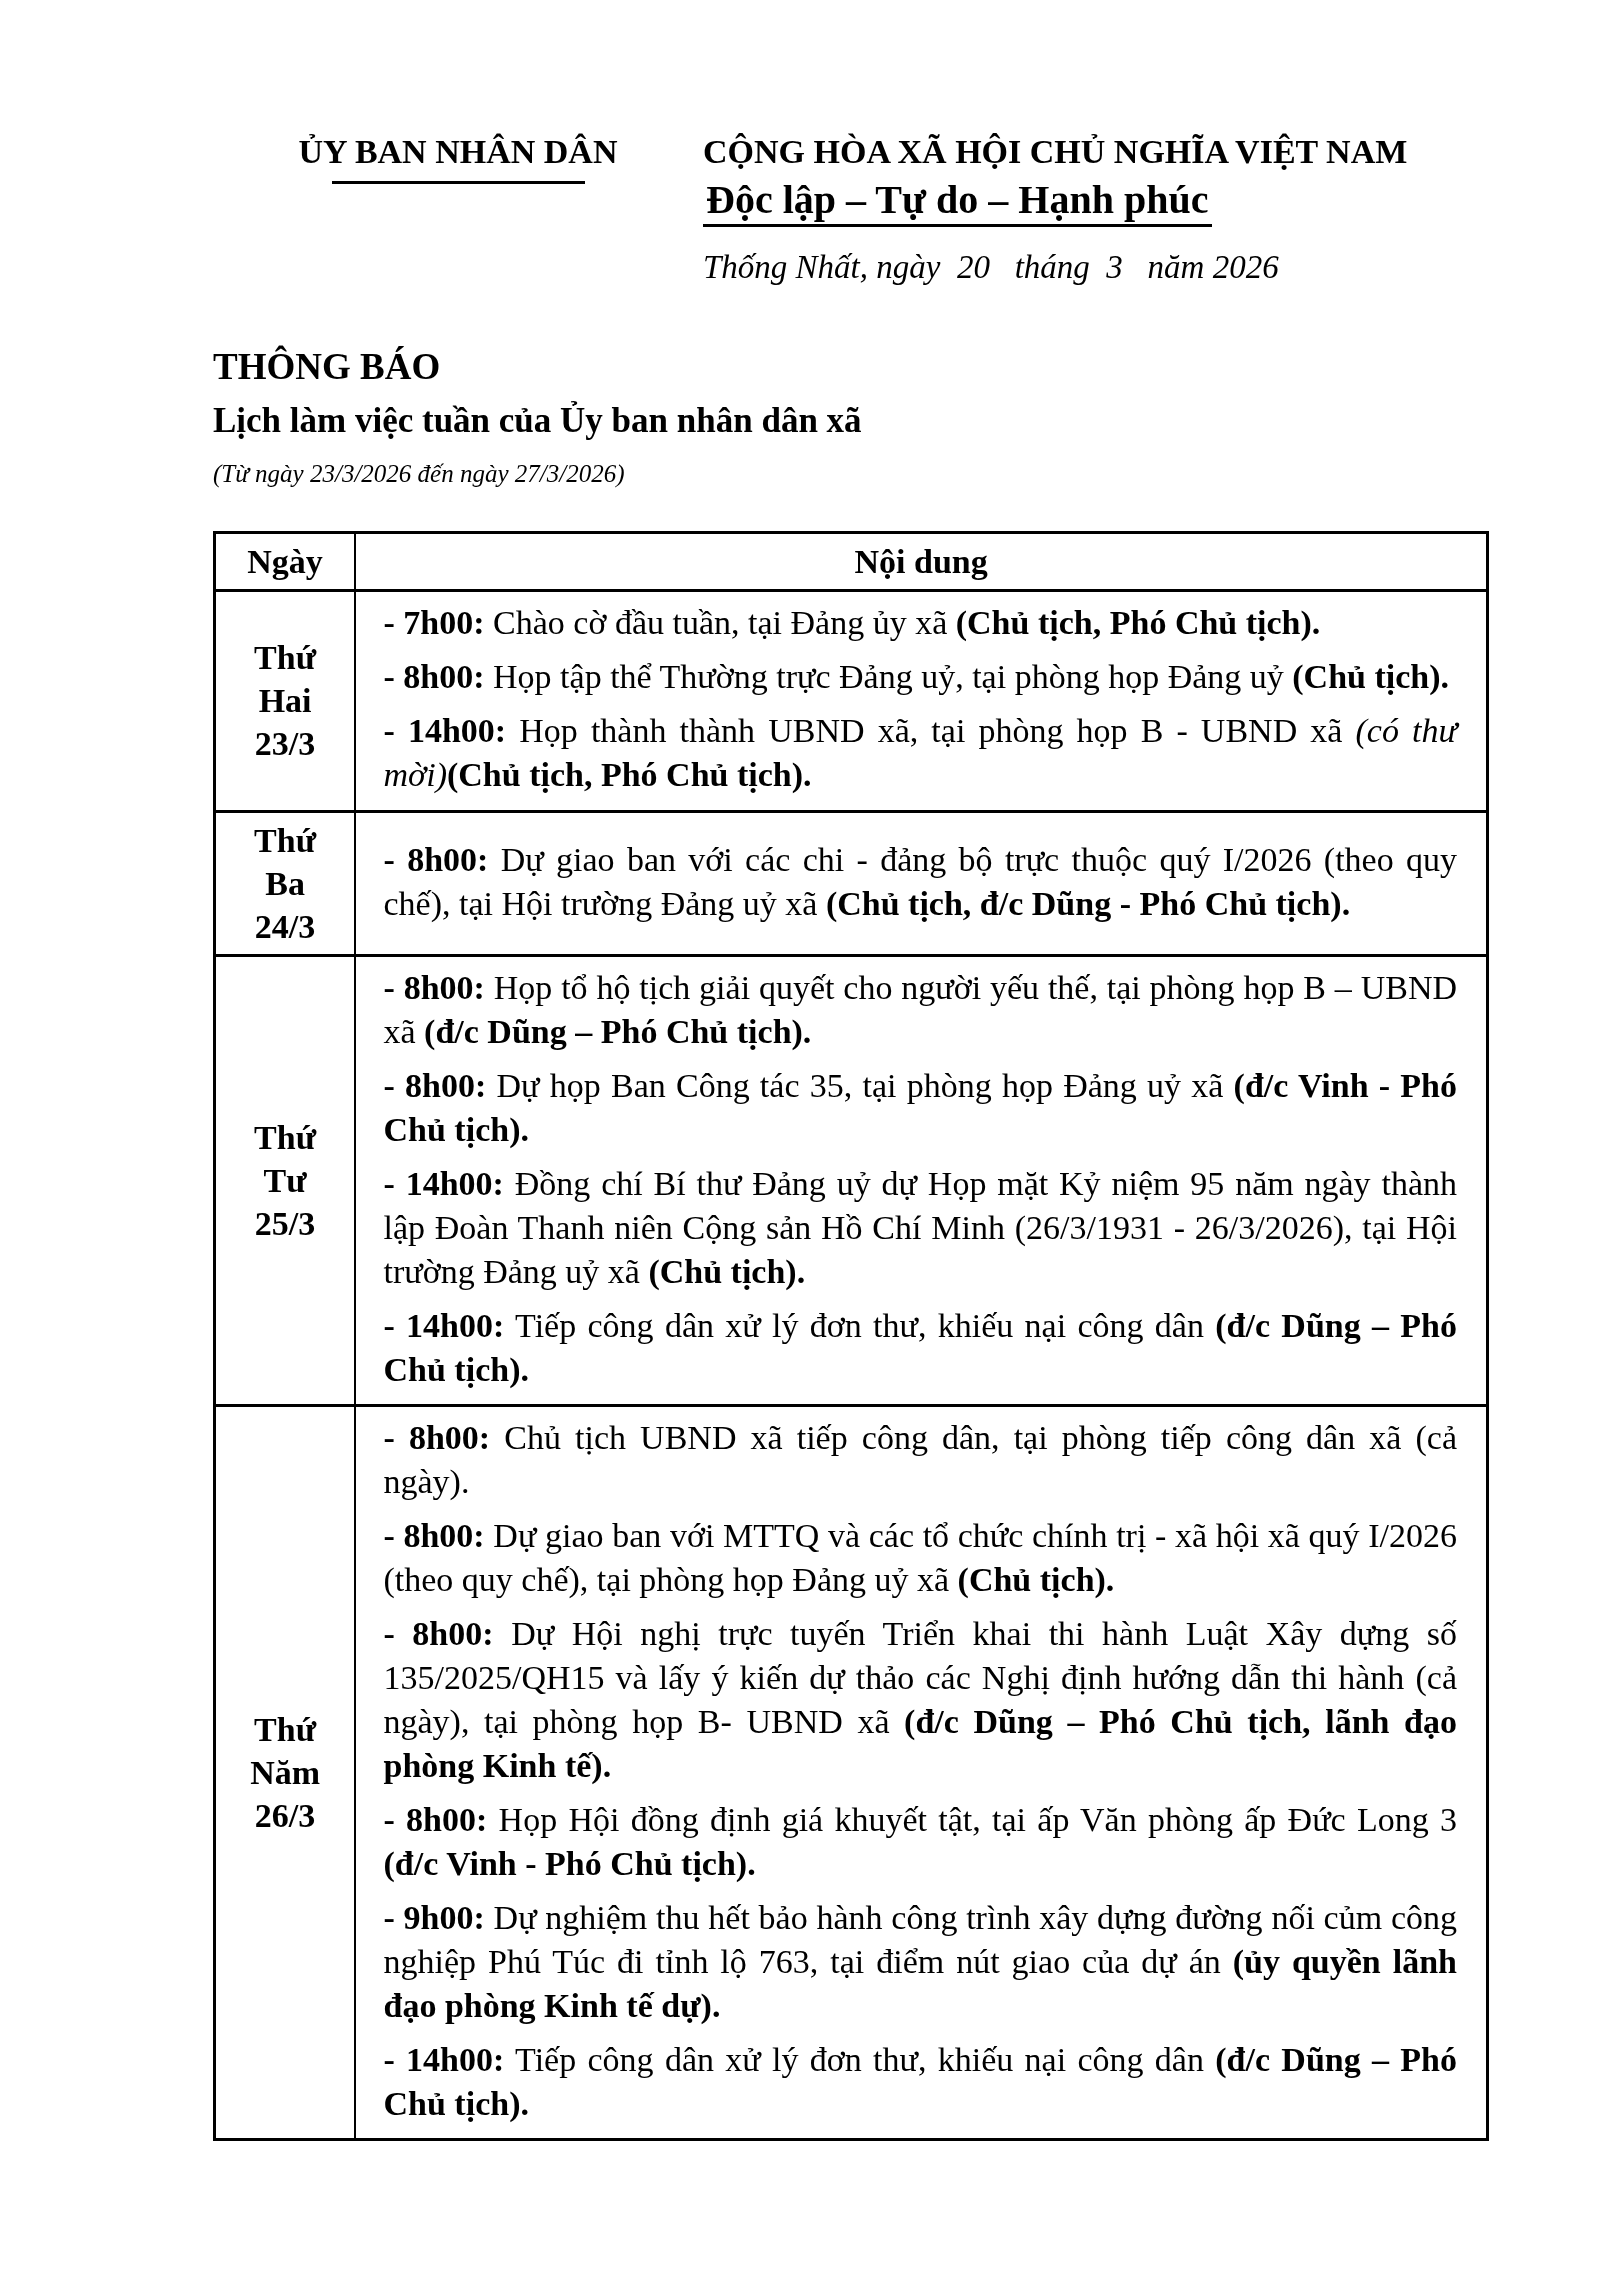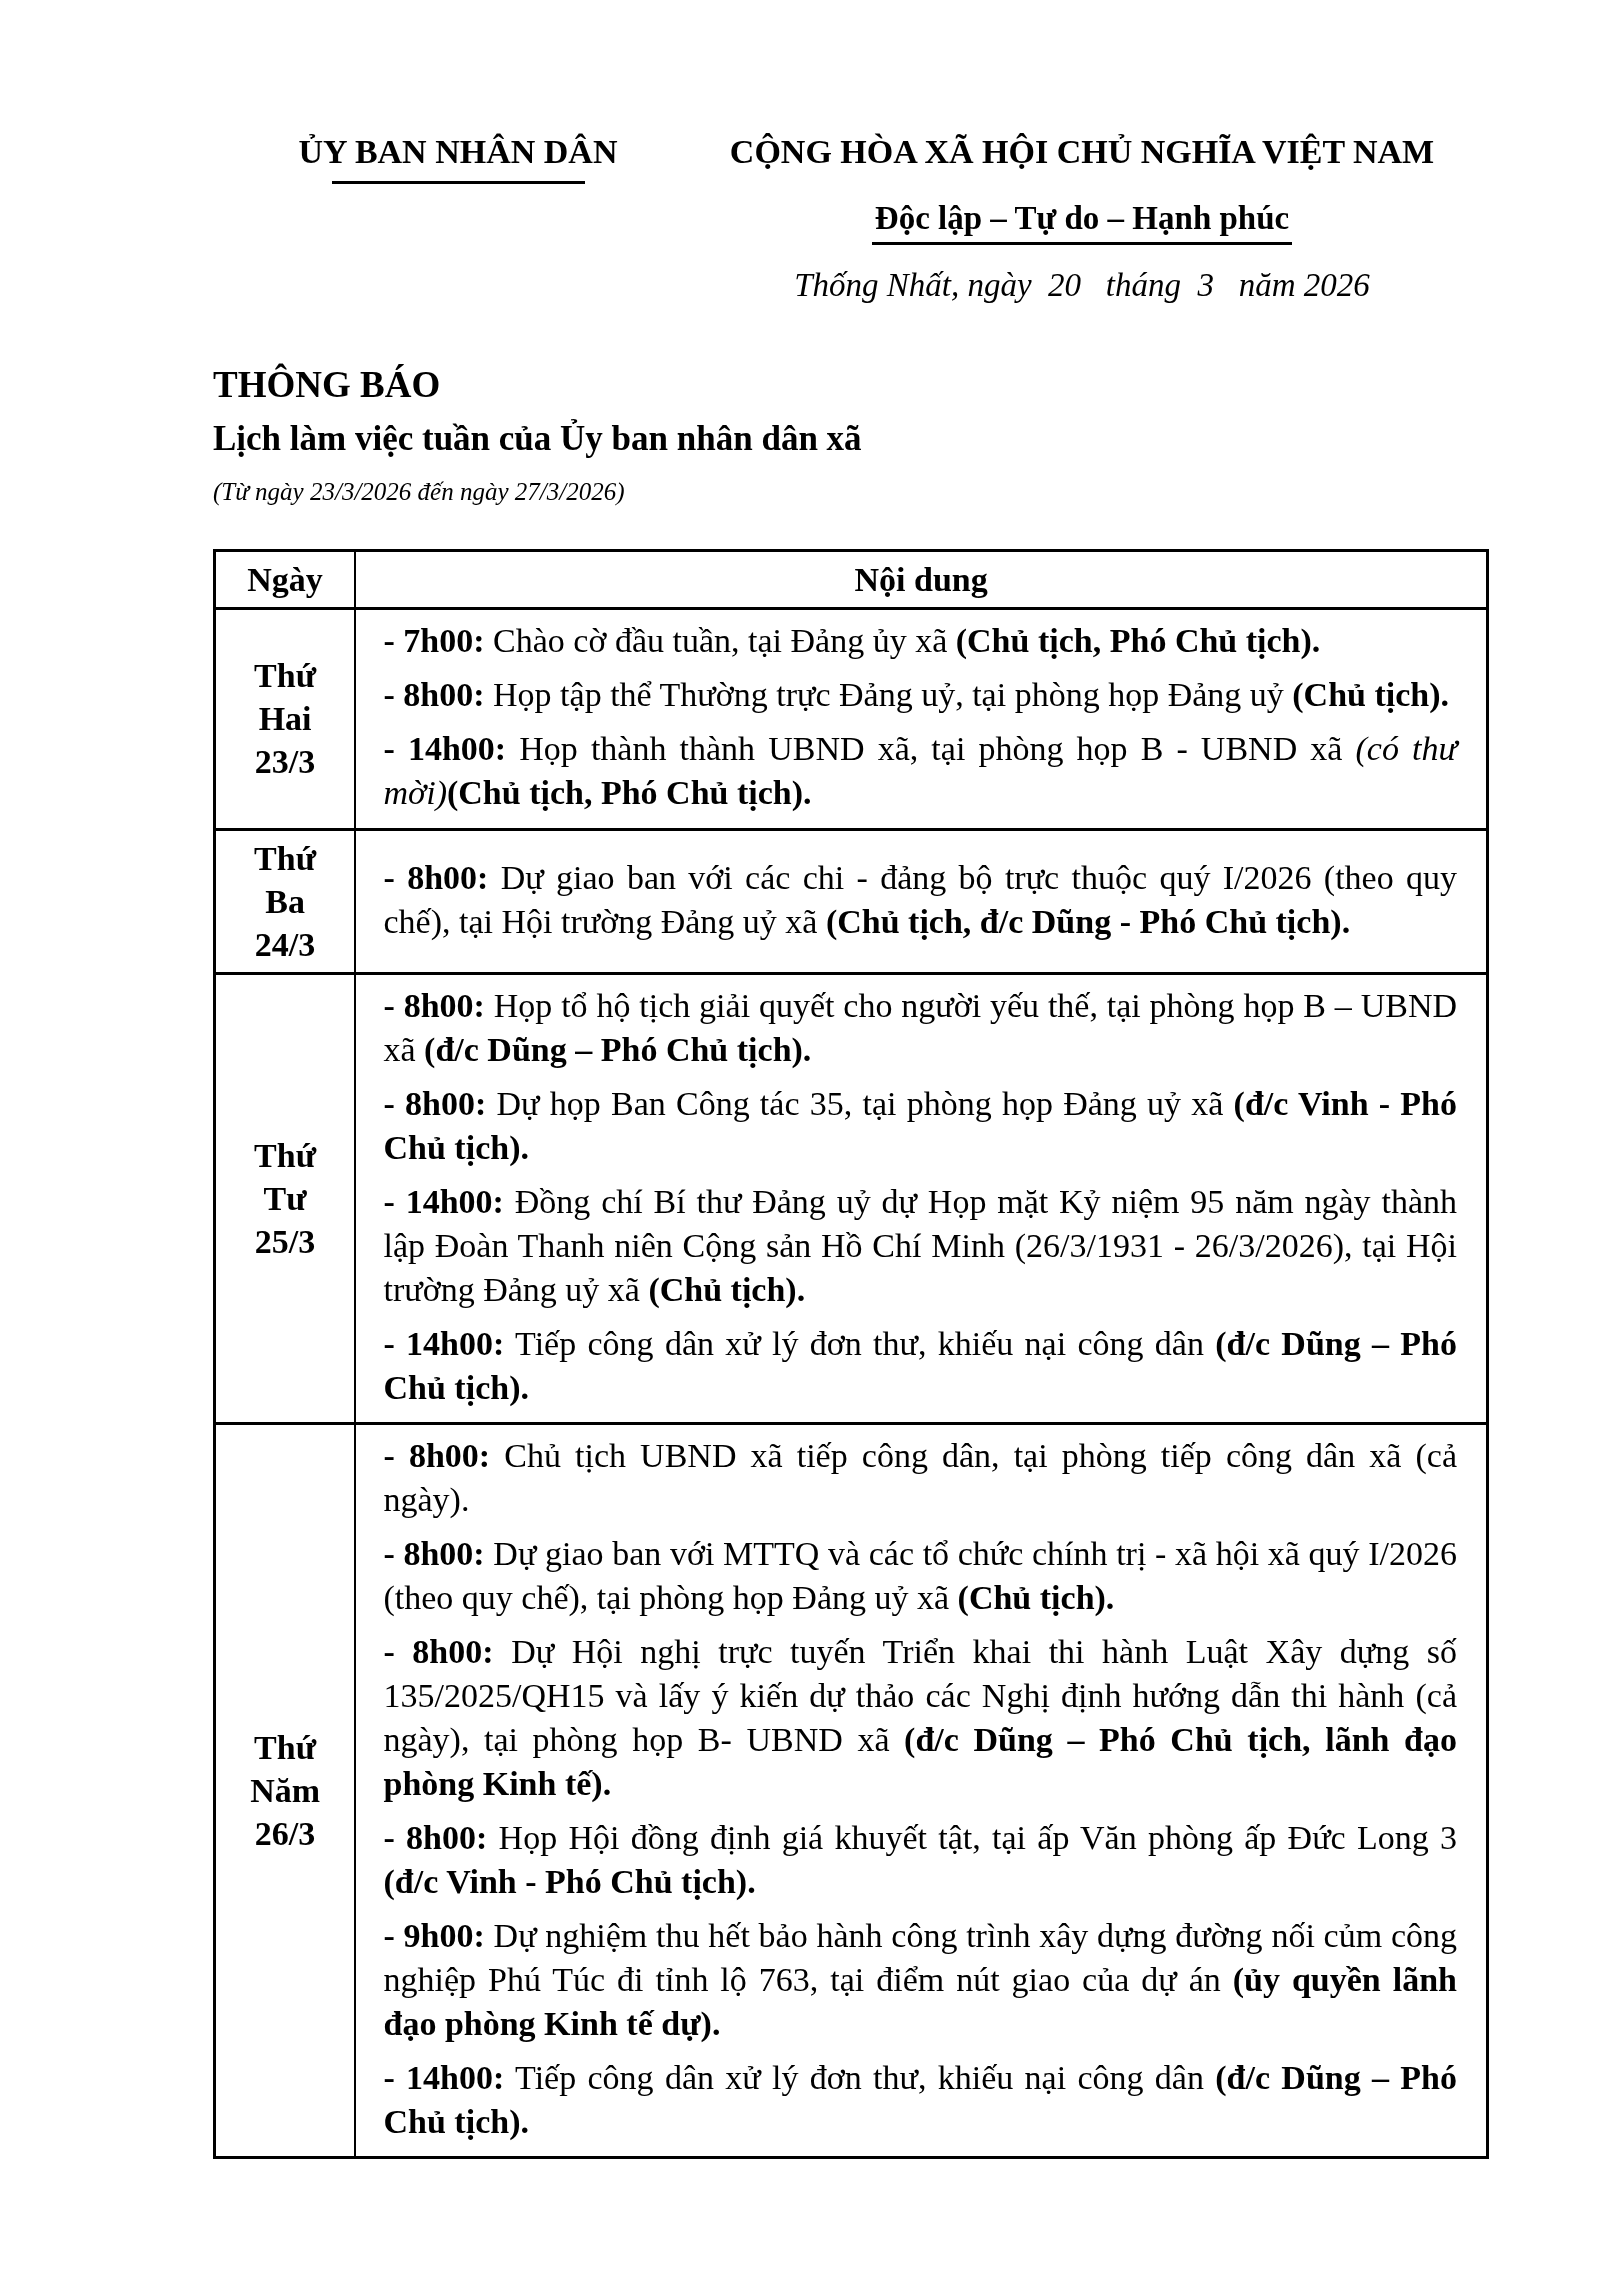--- a/index.html
+++ b/index.html
@@ -10,24 +10,24 @@
   .b{font-weight:bold;}
   .i{font-style:italic;}
   .pre{white-space:pre-wrap;}
 
   
   .doc-header{display:flex;align-items:flex-start;}
   .header-left{width:490px;text-align:center;}
   .org-line{font-size:34px;font-weight:bold;line-height:43px;}
   .org-rule{width:253px;height:3.1px;background:#000;margin:7.7px auto 10.7px auto;}
   .doc-number{font-size:33px;line-height:40px;}
-  .header-right{flex:1;text-align:center;}
+  .header-right{flex:1;}
   .nat-line1{font-size:34px;font-weight:bold;line-height:43px;}
-  .motto{display:inline-block;font-size:33px;font-weight:bold;line-height:38px;
-         margin-top:26px;padding:0 3.1px 4.6px 3.1px;border-bottom:3.1px solid #000;}
+  .motto{display:inline-block;font-size:40px;font-weight:bold;line-height:38px;
+         margin-top:8px;padding:0 3.1px 4.6px 3.1px;border-bottom:3.1px solid #000;}
   .place-date{font-size:33px;font-style:italic;margin-top:20px;line-height:40px;}
 
   
   .title-block{margin-top:58px;}
   .title-1{font-size:37px;font-weight:bold;line-height:44px;}
   .title-2{font-size:35px;font-weight:bold;margin-top:10.7px;line-height:43px;}
   .title-3{font-size:25px;font-style:italic;margin-top:10.7px;line-height:41px;}
 
   
   table.schedule{border-collapse:collapse;width:1276px;margin-top:37px;

